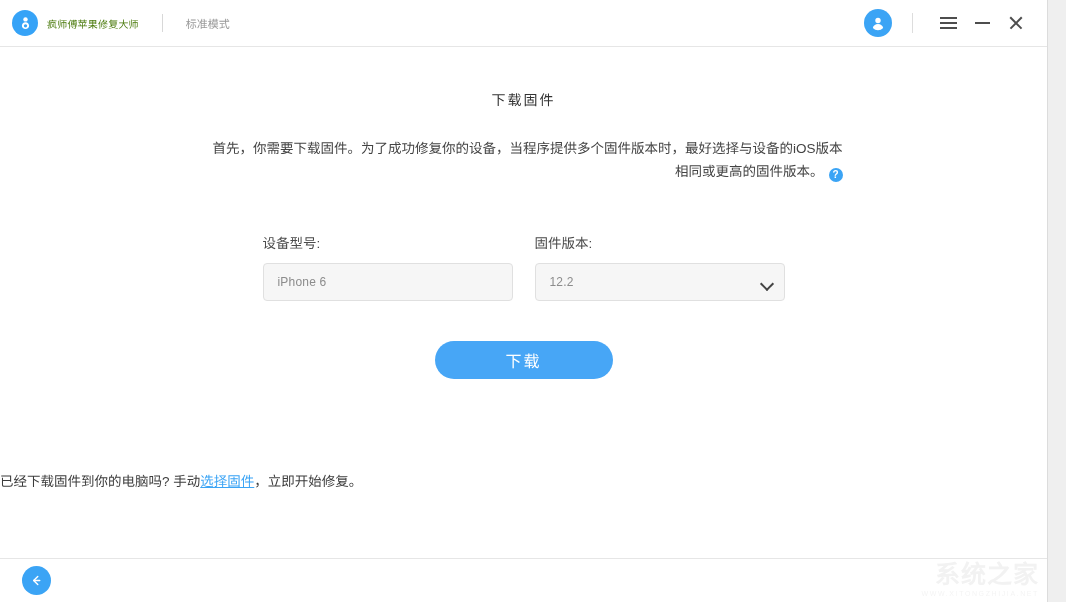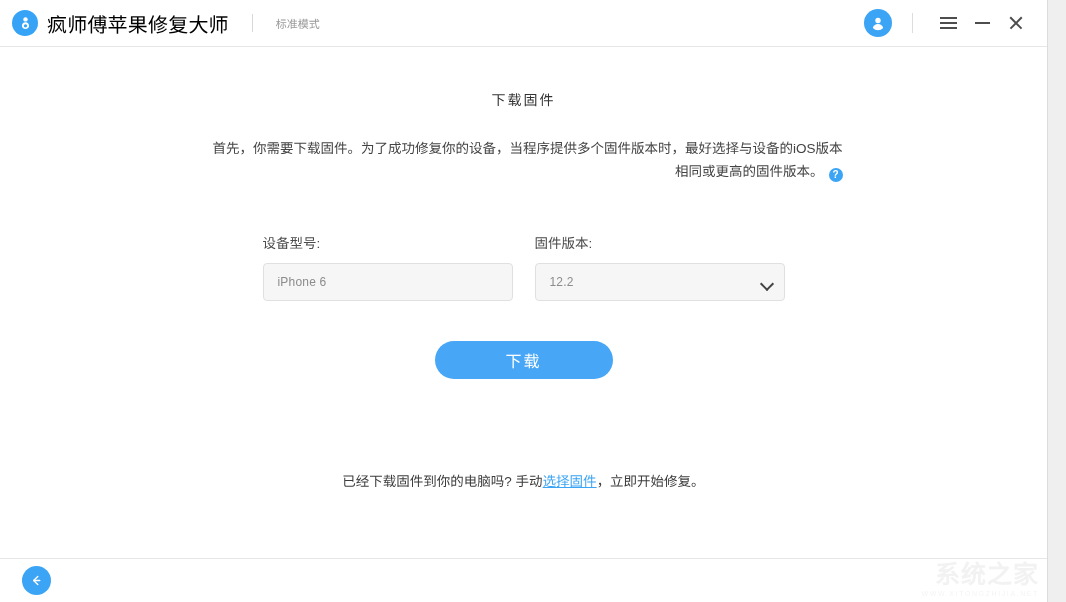--- a/index.html
+++ b/index.html
@@ -49,22 +49,22 @@
     border-radius: 50%;
     background: #36a3f7;
     display: flex;
     align-items: center;
     justify-content: center;
     flex: none;
   }
   .logo-icon svg { display: block; }
 
   .brand-name {
-    font-size: 20px;
-    color: #000000;
+    font-size: 10px;
+    color: #4d7c0f;
     letter-spacing: 0.2px;
     white-space: nowrap;
   }
 
   .title-divider {
     width: 1px;
     height: 18px;
     background: #d8d8d8;
     margin: 0 14px;
   }
@@ -239,21 +239,20 @@
     background: #47a6f6;
     color: #ffffff;
     font-size: 16px;
     letter-spacing: 2px;
     cursor: pointer;
     font-family: inherit;
   }
 
   
   .hint {
-    text-align: center;
     font-size: 13.5px;
     color: #3c3c3c;
     margin-top: 91px;
   }
 
   .hint-link {
     color: #3ba4f5;
     text-decoration: underline;
     cursor: pointer;
   }

